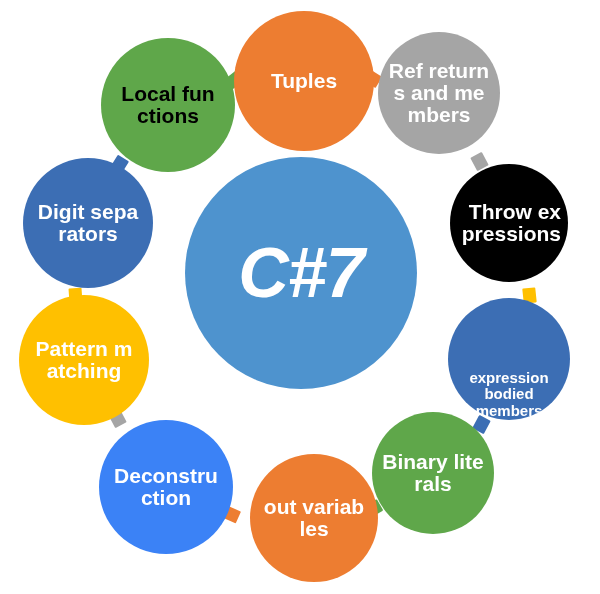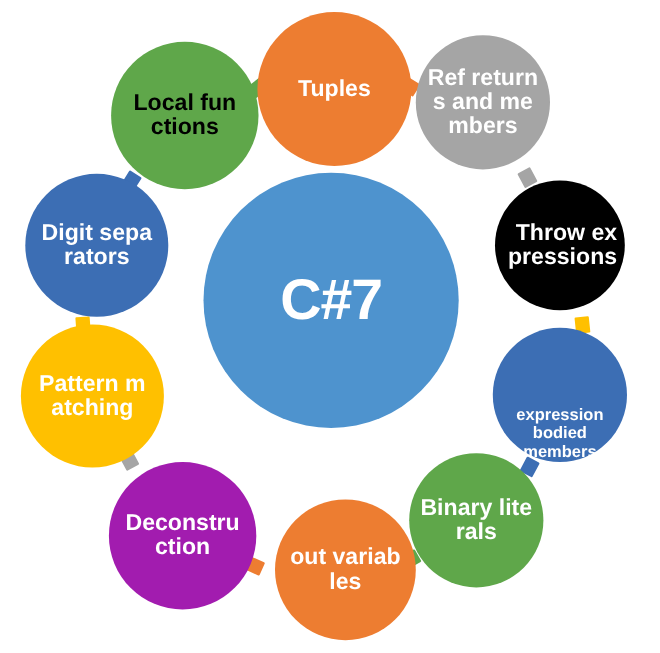--- a/index.html
+++ b/index.html
@@ -33,23 +33,24 @@
   }
   #center-circle {
     left: 185px;
     top: 157px;
     width: 232px;
     height: 232px;
     background: #4E93CE;
     z-index: 5;
   }
   #center-label {
-    font-size: 52px;
+    font-size: 70px;
     letter-spacing: -1px;
     line-height: 1;
+    font-style: italic;
   }
   .node {
     z-index: 6;
   }
   .node .node-label {
     display: block;
     width: 104px;
     font-size: 21px;
     line-height: 1.04;
     word-break: break-all;
@@ -100,21 +101,21 @@
       </div>
       <div class="hub node small" style="left: 448px; top: 298px; width: 122px; height: 122px; background: rgb(60, 110, 180); color: rgb(255, 255, 255); align-items: flex-end;">
         <span class="node-label">expression bodied members</span>
       </div>
       <div class="hub node" style="left: 372px; top: 412px; width: 122px; height: 122px; background: rgb(95, 167, 74); color: rgb(255, 255, 255);">
         <span class="node-label">Binary literals</span>
       </div>
       <div class="hub node" style="left: 250px; top: 454px; width: 128px; height: 128px; background: rgb(237, 125, 49); color: rgb(255, 255, 255);">
         <span class="node-label">out variables</span>
       </div>
-      <div class="hub node" style="left: 99px; top: 420px; width: 134px; height: 134px; background: #a21caf; color: rgb(255, 255, 255);">
+      <div class="hub node" style="left: 99px; top: 420px; width: 134px; height: 134px; background: #3b82f6; color: rgb(255, 255, 255);">
         <span class="node-label">Deconstruction</span>
       </div>
       <div class="hub node" style="left: 19px; top: 295px; width: 130px; height: 130px; background: rgb(255, 192, 0); color: rgb(255, 255, 255);">
         <span class="node-label">Pattern matching</span>
       </div>
       <div class="hub node" style="left: 23px; top: 158px; width: 130px; height: 130px; background: rgb(60, 110, 180); color: rgb(255, 255, 255);">
         <span class="node-label">Digit separators</span>
       </div>
       <div class="hub node" style="left: 101px; top: 38px; width: 134px; height: 134px; background: rgb(95, 167, 74); color: #000000;">
         <span class="node-label">Local functions</span>

